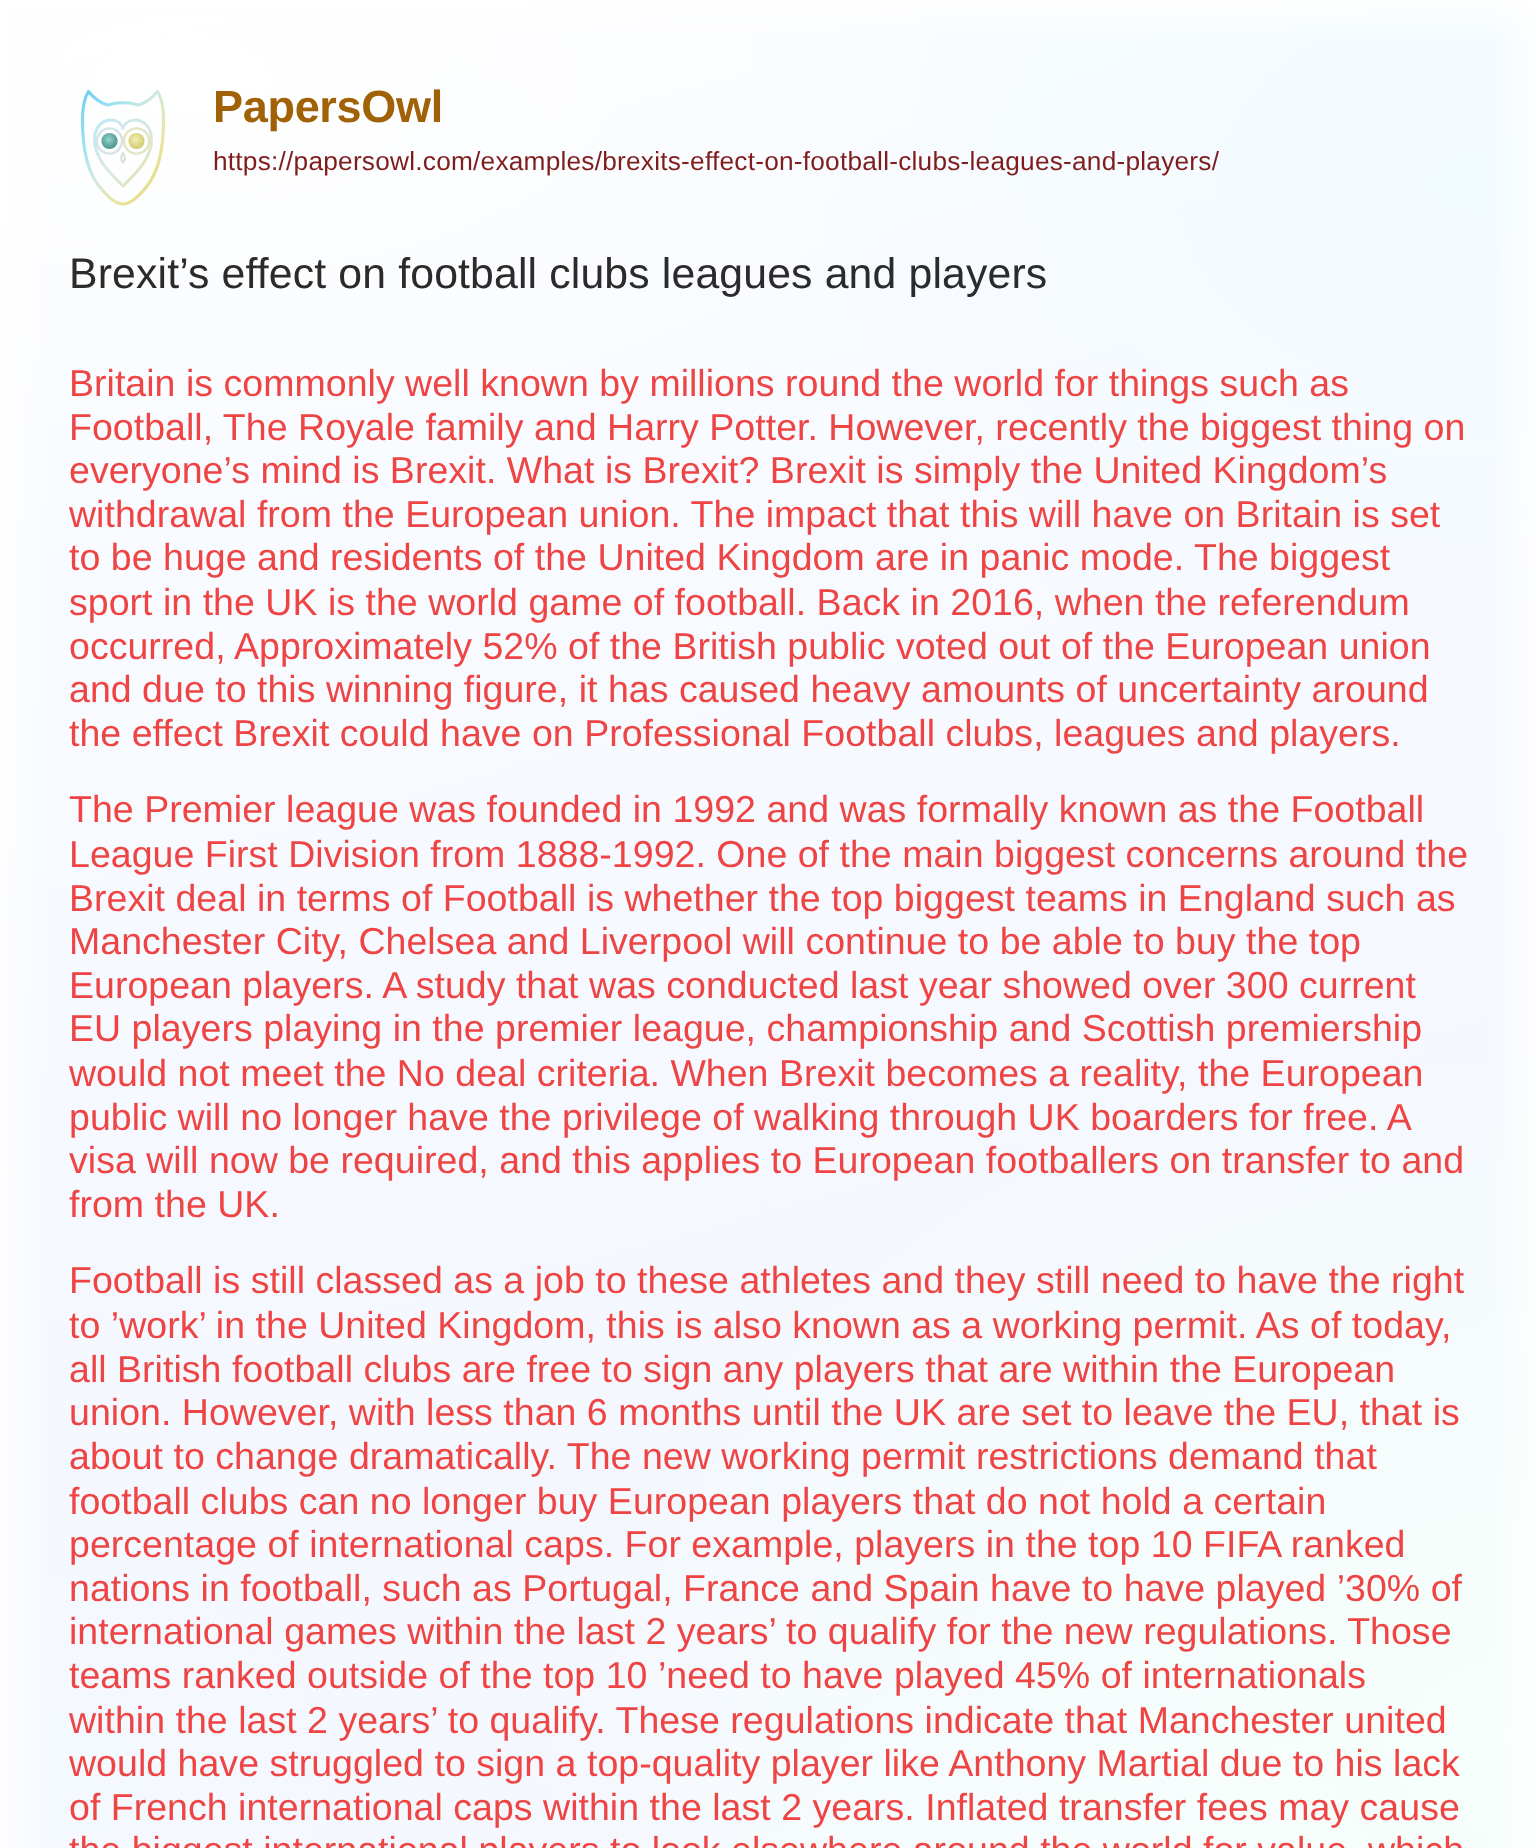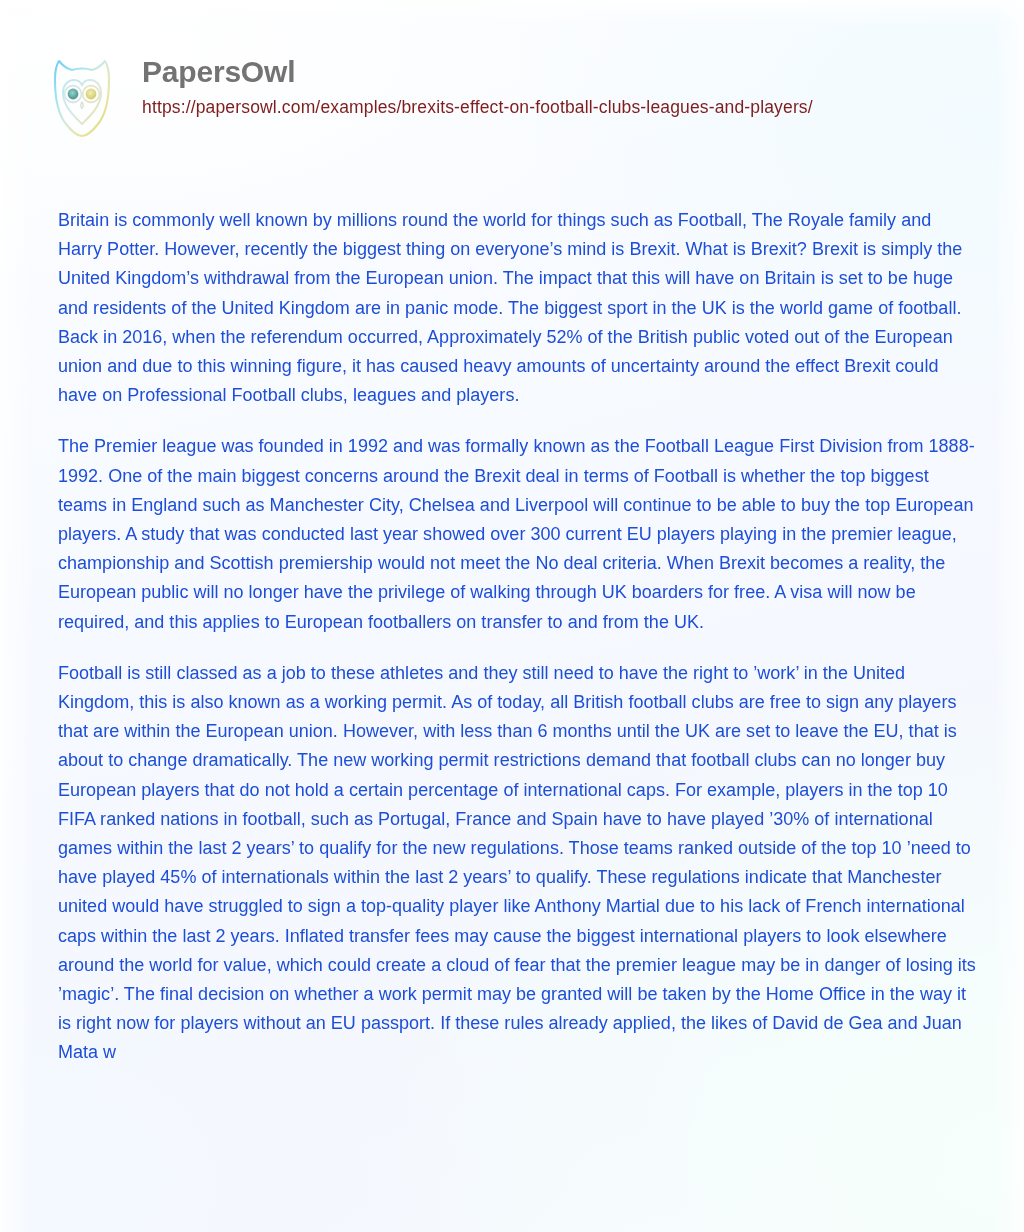--- a/index.html
+++ b/index.html
@@ -57,21 +57,21 @@
   }
   .brand-block {
     margin-left: 28px;
     margin-top: 4px;
     display: flex;
     flex-direction: column;
   }
   .brand-name {
     font-size: 30px;
     font-weight: bold;
-    color: #737373;
+    color: #a16207;
     letter-spacing: -0.2px;
     line-height: 1.08;
     white-space: nowrap;
     filter: blur(0.18px);
   }
   .brand-url {
     margin-top: 9px;
     font-size: 17.5px;
     color: #7f1d1d;
     letter-spacing: 0.15px;
@@ -92,24 +92,24 @@
     font-weight: normal;
     color: #2b2b2b;
     line-height: 1.25;
     letter-spacing: 0.1px;
     filter: blur(0.15px);
   }
   .body-copy {
     margin-top: 40px;
   }
   .body-copy p {
-    margin: 0 0 22px 12px;
-    font-size: 18px;
+    margin: 0 0 22px 0;
+    font-size: 25px;
     line-height: 29.2px;
-    color: #1d4ed8;
+    color: #ef4444;
     text-align: left;
     letter-spacing: 0.02px;
     filter: blur(0.16px);
   }
   .body-copy p:last-child {
     margin-bottom: 0;
   }
 </style>
 </head>
 <body>
@@ -162,18 +162,19 @@
     </svg>
   </span>
 
   <div class="brand-block">
     <div class="brand-name">PapersOwl</div>
     <div class="brand-url">https://papersowl.com/examples/brexits-effect-on-football-clubs-leagues-and-players/</div>
   </div>
 </div>
 
 <div class="article">
+  <h1 class="article-title">Brexit’s effect on football clubs leagues and players</h1>
   <div class="body-copy">
     <p>Britain is commonly well known by millions round the world for things such as Football, The Royale family and Harry Potter. However, recently the biggest thing on everyone’s mind is Brexit. What is Brexit? Brexit is simply the United Kingdom’s withdrawal from the European union. The impact that this will have on Britain is set to be huge and residents of the United Kingdom are in panic mode. The biggest sport in the UK is the world game of football. Back in 2016, when the referendum occurred, Approximately 52% of the British public voted out of the European union and due to this winning figure, it has caused heavy amounts of uncertainty around the effect Brexit could have on Professional Football clubs, leagues and players.</p>
     <p>The Premier league was founded in 1992 and was formally known as the Football League First Division from 1888-1992. One of the main biggest concerns around the Brexit deal in terms of Football is whether the top biggest teams in England such as Manchester City, Chelsea and Liverpool will continue to be able to buy the top European players. A study that was conducted last year showed over 300 current EU players playing in the premier league, championship and Scottish premiership would not meet the No deal criteria. When Brexit becomes a reality, the European public will no longer have the privilege of walking through UK boarders for free. A visa will now be required, and this applies to European footballers on transfer to and from the UK.</p>
     <p>Football is still classed as a job to these athletes and they still need to have the right to ’work’ in the United Kingdom, this is also known as a working permit. As of today, all British football clubs are free to sign any players that are within the European union. However, with less than 6 months until the UK are set to leave the EU, that is about to change dramatically. The new working permit restrictions demand that football clubs can no longer buy European players that do not hold a certain percentage of international caps. For example, players in the top 10 FIFA ranked nations in football, such as Portugal, France and Spain have to have played ’30% of international games within the last 2 years’ to qualify for the new regulations. Those teams ranked outside of the top 10 ’need to have played 45% of internationals within the last 2 years’ to qualify. These regulations indicate that Manchester united would have struggled to sign a top-quality player like Anthony Martial due to his lack of French international caps within the last 2 years. Inflated transfer fees may cause the biggest international players to look elsewhere around the world for value, which could create a cloud of fear that the premier league may be in danger of losing its ’magic’. The final decision on whether a work permit may be granted will be taken by the Home Office in the way it is right now for players without an EU passport. If these rules already applied, the likes of David de Gea and Juan Mata w</p>
   </div>
 </div>
 
 </body></html>

